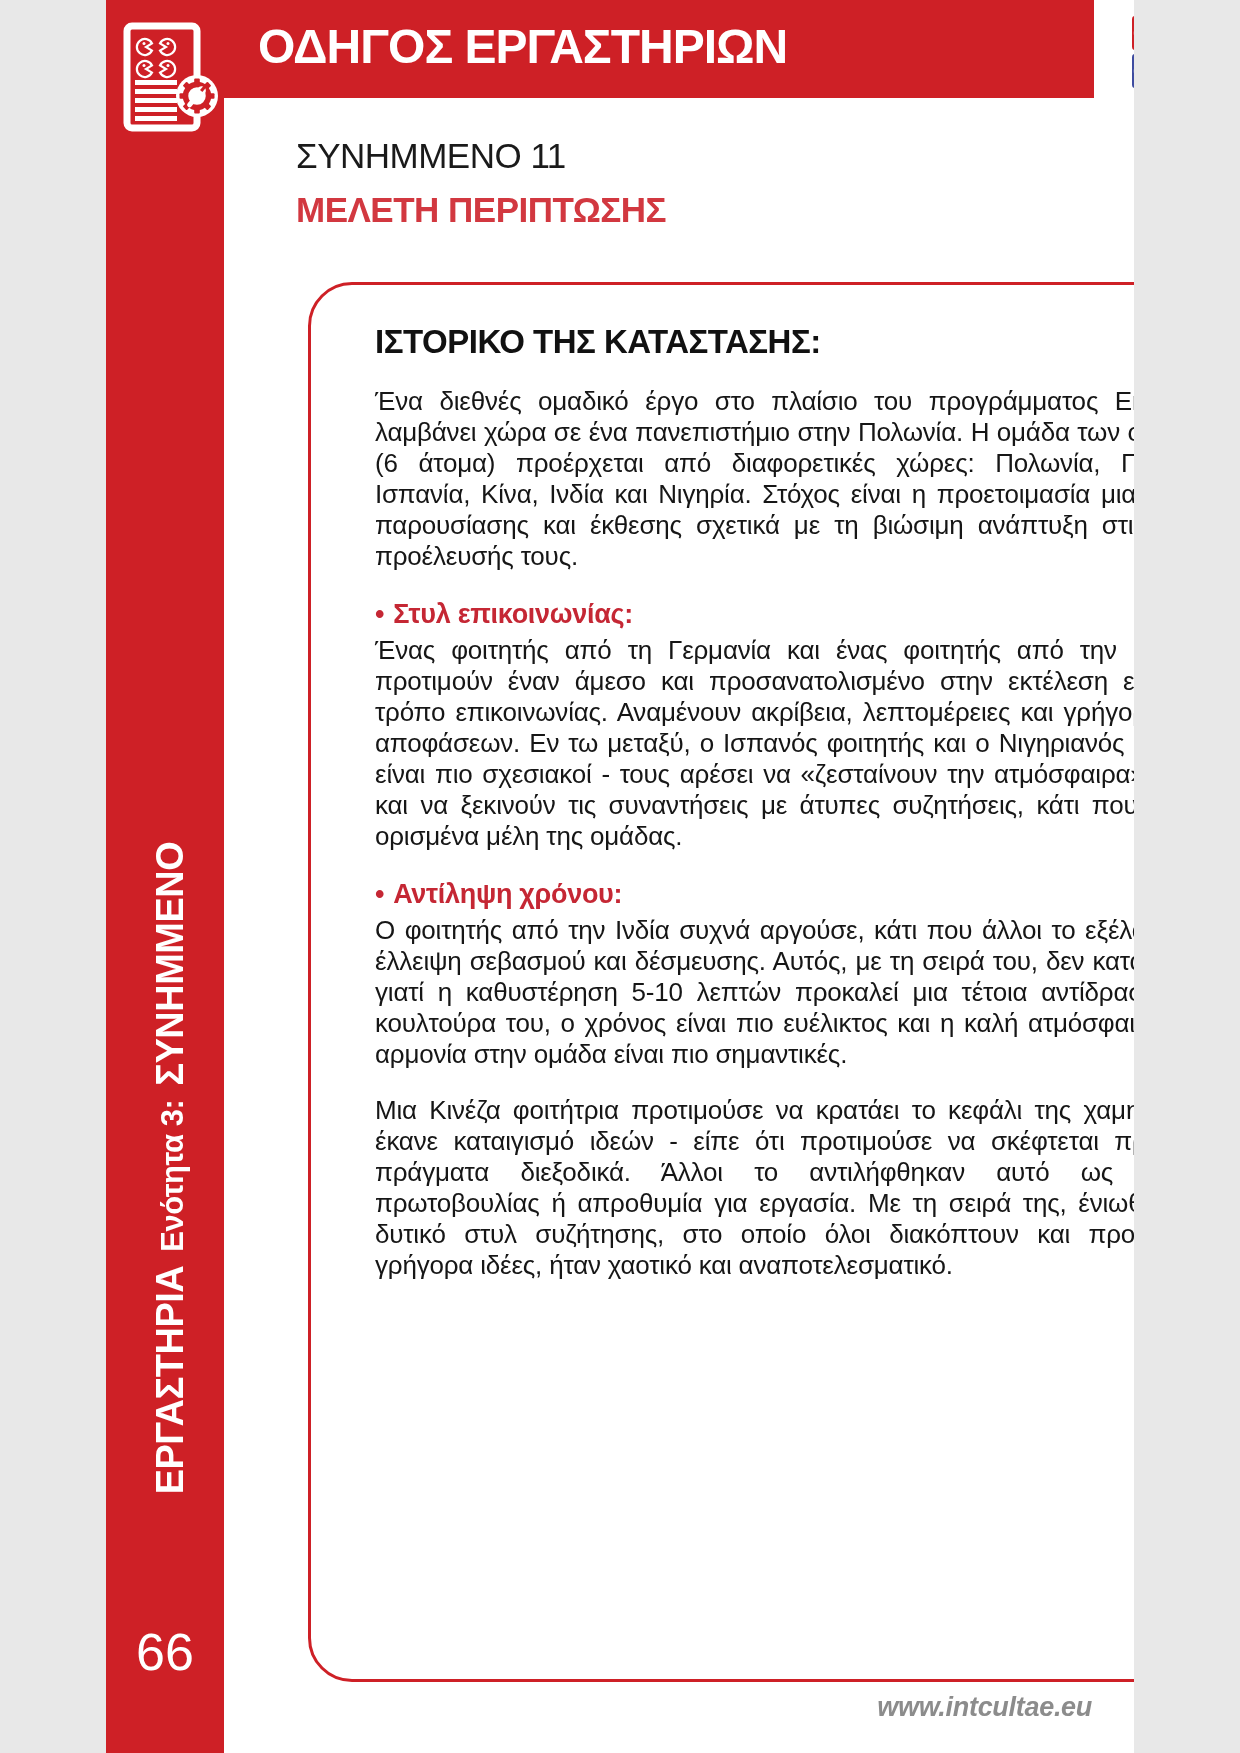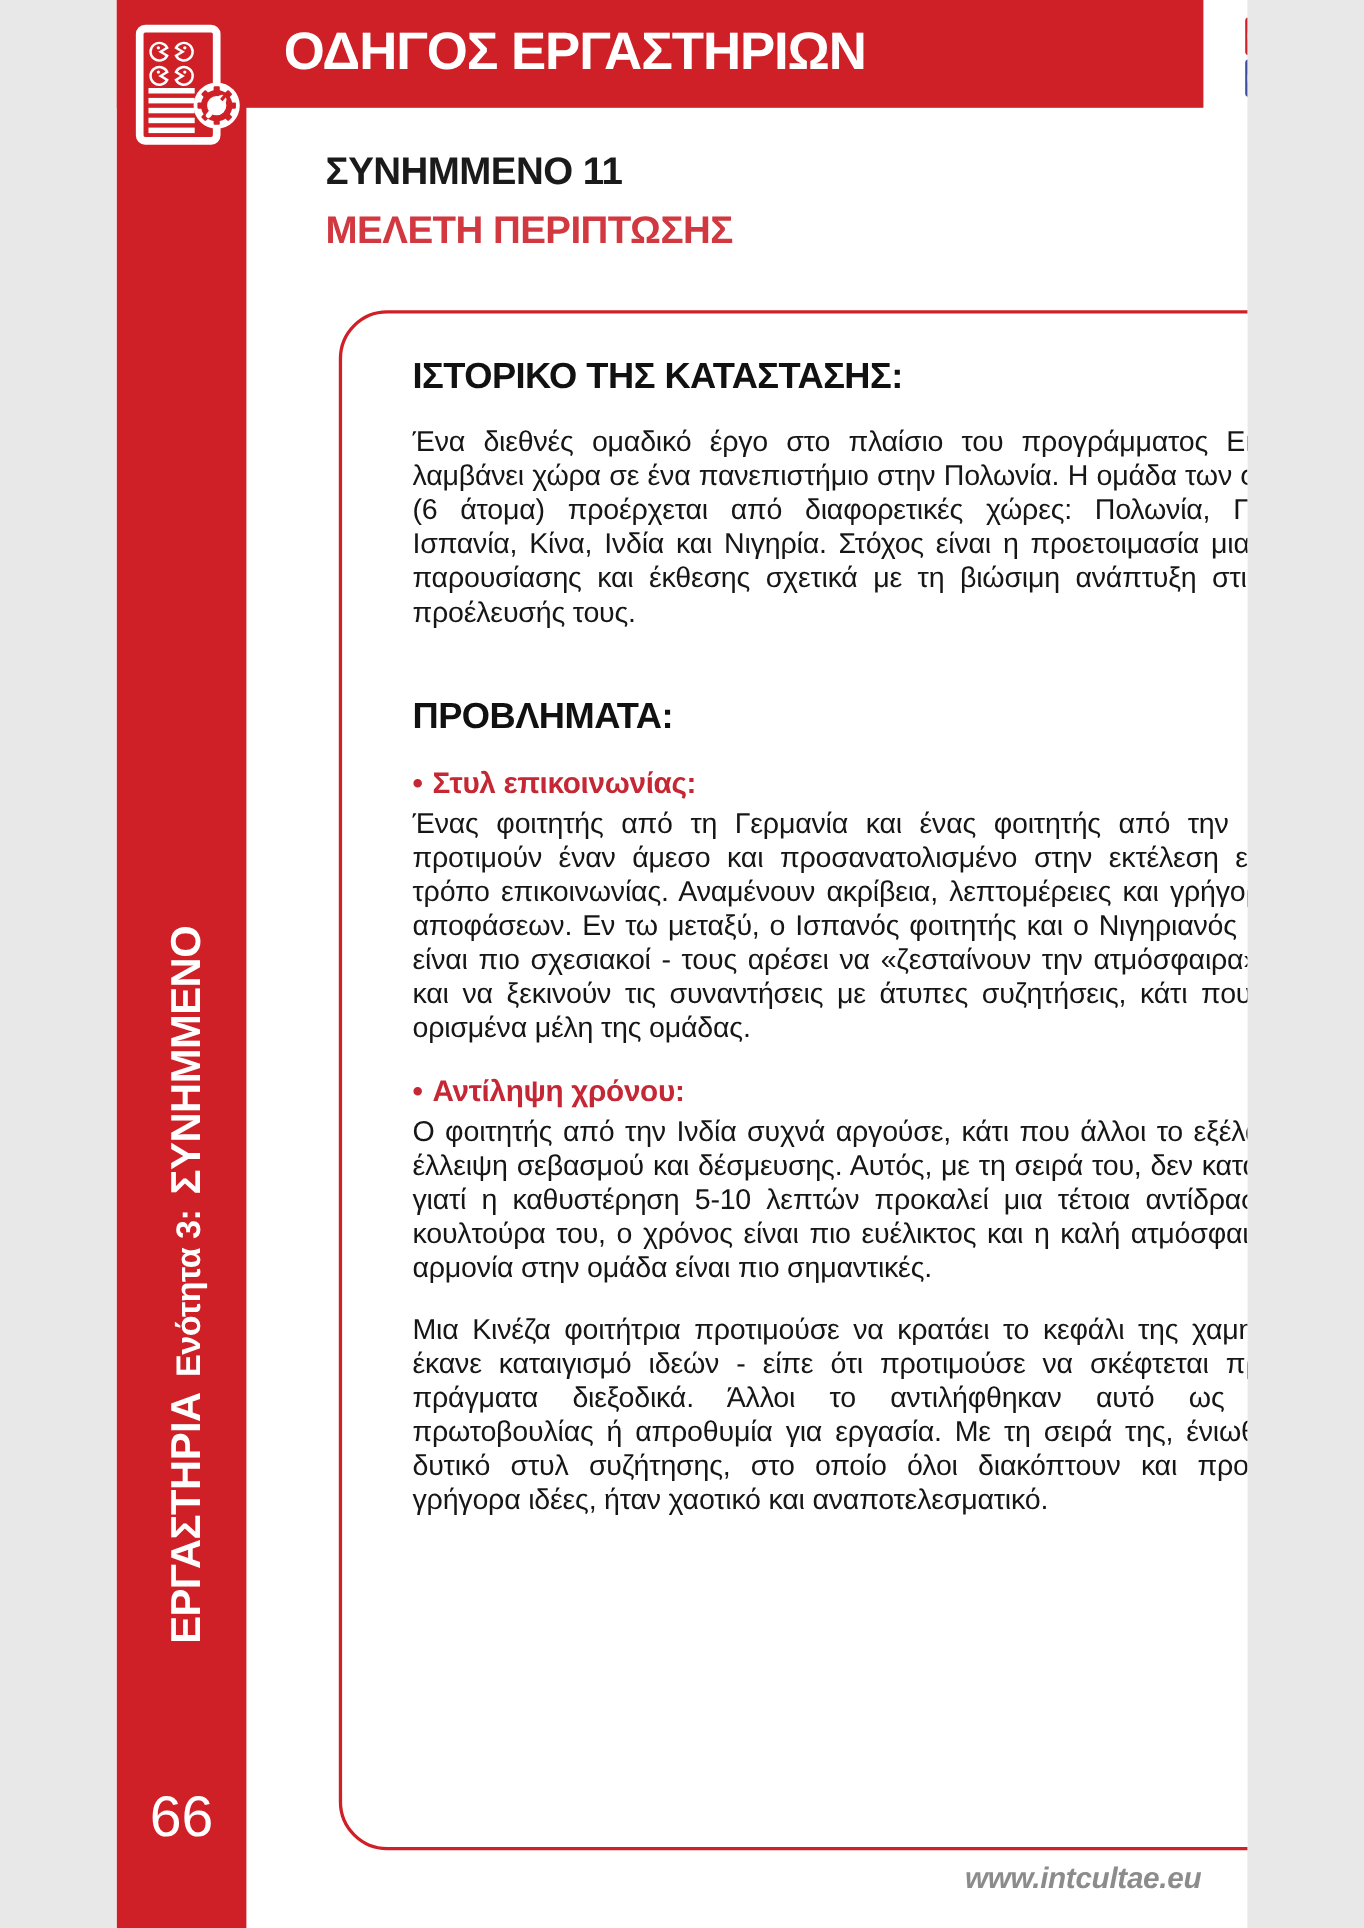--- a/index.html
+++ b/index.html
@@ -44,21 +44,21 @@
   .logo-row + .logo-row{margin-top:4px;justify-content:space-between;}
   .sq{width:34px;height:34px;border-radius:3px;flex:0 0 34px;}
   .sq.red{background:var(--brand_red);}
   .sq.green{background:var(--logo_green);}
   .sq.blue{background:var(--logo_blue);}
   .sq svg{width:34px;height:34px;display:block;}
   .logo-text{font-size:32px;line-height:34px;white-space:nowrap;margin-left:2px;}
   .logo-text .b{font-weight:bold;color:#111;letter-spacing:-0.5px;}
   .logo-text .l{font-weight:normal;color:#4d4d4d;letter-spacing:1px;}
   
-  .attach-title{position:absolute;left:190px;top:136px;font-size:35px;font-weight:bold;color:#1a1a1a;letter-spacing:-0.5px;}
+  .attach-title{position:absolute;left:190px;top:136px;font-size:35px;font-weight:normal;color:#1a1a1a;letter-spacing:-0.5px;}
   .attach-sub{position:absolute;left:190px;top:190px;font-size:35px;font-weight:bold;color:var(--subtitle_red);letter-spacing:-0.5px;}
   
   .case-box{
     position:absolute;left:190px;top:282px;width:978px;height:1400px;
     border:3px solid var(--brand_red);border-radius:44px;
     padding:38px 52px 0 64px;background:#fff;margin-left:12px;
   }
   .section-h{font-size:33px;font-weight:bold;color:#111;letter-spacing:-0.5px;margin:0;}
   .section-h.problems{margin-top:60px;}
   .body-p{
@@ -153,21 +153,20 @@
     </div>
   </div>
 
   <div class="attach-title">ΣΥΝΗΜΜΕΝΟ 11</div>
   <div class="attach-sub">ΜΕΛΕΤΗ ΠΕΡΙΠΤΩΣΗΣ</div>
 
   <div class="case-box">
     <h2 class="section-h">ΙΣΤΟΡΙΚΟ ΤΗΣ ΚΑΤΑΣΤΑΣΗΣ:</h2>
     <p class="body-p">Ένα διεθνές ομαδικό έργο στο πλαίσιο του προγράμματος Erasmus+ λαμβάνει χώρα σε ένα πανεπιστήμιο στην Πολωνία. Η ομάδα των φοιτητών (6 άτομα) προέρχεται από διαφορετικές χώρες: Πολωνία, Γερμανία, Ισπανία, Κίνα, Ινδία και Νιγηρία. Στόχος είναι η προετοιμασία μιας κοινής παρουσίασης και έκθεσης σχετικά με τη βιώσιμη ανάπτυξη στις χώρες προέλευσής τους.</p>
 
-    <h2 class="section-h problems">ΠΡΟΒΛΗΜΑΤΑ:</h2>
 
     <p class="bullet-line"><span class="dot">•</span><span>Στυλ επικοινωνίας:</span></p>
     <p class="body-p">Ένας φοιτητής από τη Γερμανία και ένας φοιτητής από την Πολωνία προτιμούν έναν άμεσο και προσανατολισμένο στην εκτέλεση εργασιών τρόπο επικοινωνίας. Αναμένουν ακρίβεια, λεπτομέρειες και γρήγορη λήψη αποφάσεων. Εν τω μεταξύ, ο Ισπανός φοιτητής και ο Νιγηριανός φοιτητής είναι πιο σχεσιακοί - τους αρέσει να «ζεσταίνουν την ατμόσφαιρα» πρώτα και να ξεκινούν τις συναντήσεις με άτυπες συζητήσεις, κάτι που ενοχλεί ορισμένα μέλη της ομάδας.</p>
 
     <p class="bullet-line"><span class="dot">•</span><span>Αντίληψη χρόνου:</span></p>
     <p class="body-p">Ο φοιτητής από την Ινδία συχνά αργούσε, κάτι που άλλοι το εξέλαβαν ως έλλειψη σεβασμού και δέσμευσης. Αυτός, με τη σειρά του, δεν καταλάβαινε γιατί η καθυστέρηση 5-10 λεπτών προκαλεί μια τέτοια αντίδραση. Στην κουλτούρα του, ο χρόνος είναι πιο ευέλικτος και η καλή ατμόσφαιρα και η αρμονία στην ομάδα είναι πιο σημαντικές.</p>
 
     <p class="body-p">Μια Κινέζα φοιτήτρια προτιμούσε να κρατάει το κεφάλι της χαμηλά όταν έκανε καταιγισμό ιδεών - είπε ότι προτιμούσε να σκέφτεται πρώτα τα πράγματα διεξοδικά. Άλλοι το αντιλήφθηκαν αυτό ως έλλειψη πρωτοβουλίας ή απροθυμία για εργασία. Με τη σειρά της, ένιωθε ότι το δυτικό στυλ συζήτησης, στο οποίο όλοι διακόπτουν και προβάλλουν γρήγορα ιδέες, ήταν χαοτικό και αναποτελεσματικό.</p>
   </div>
 

